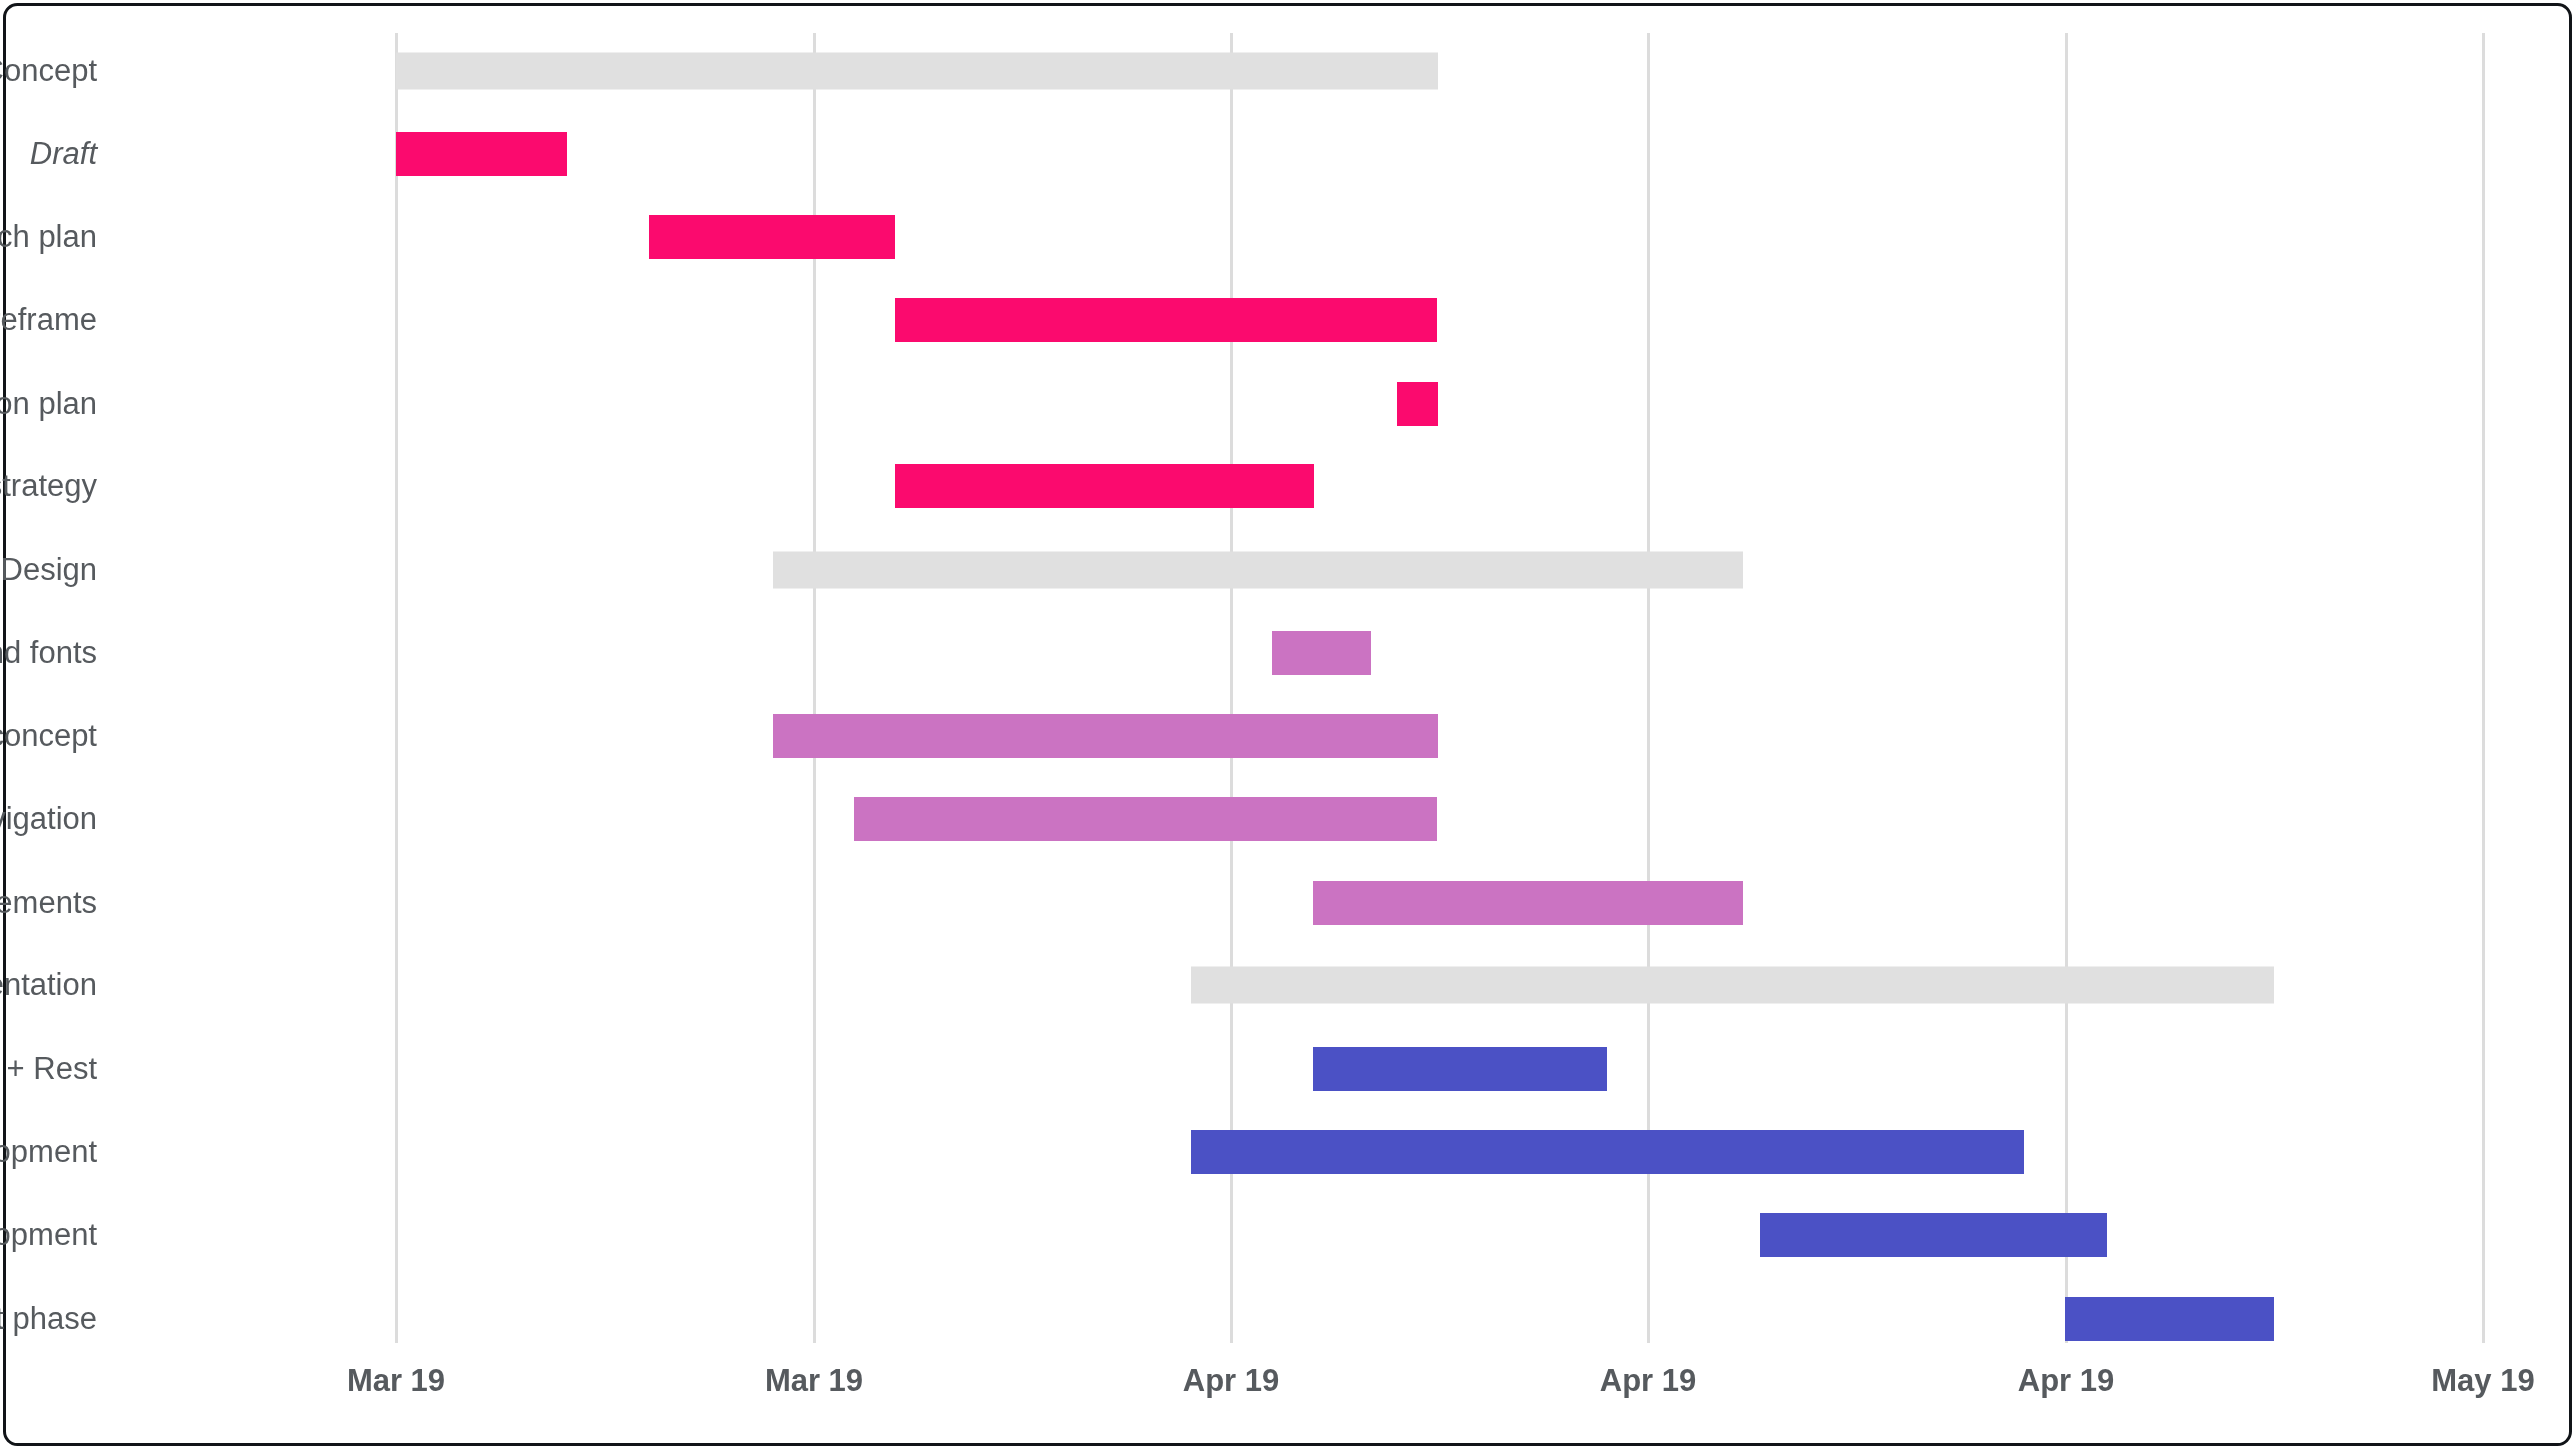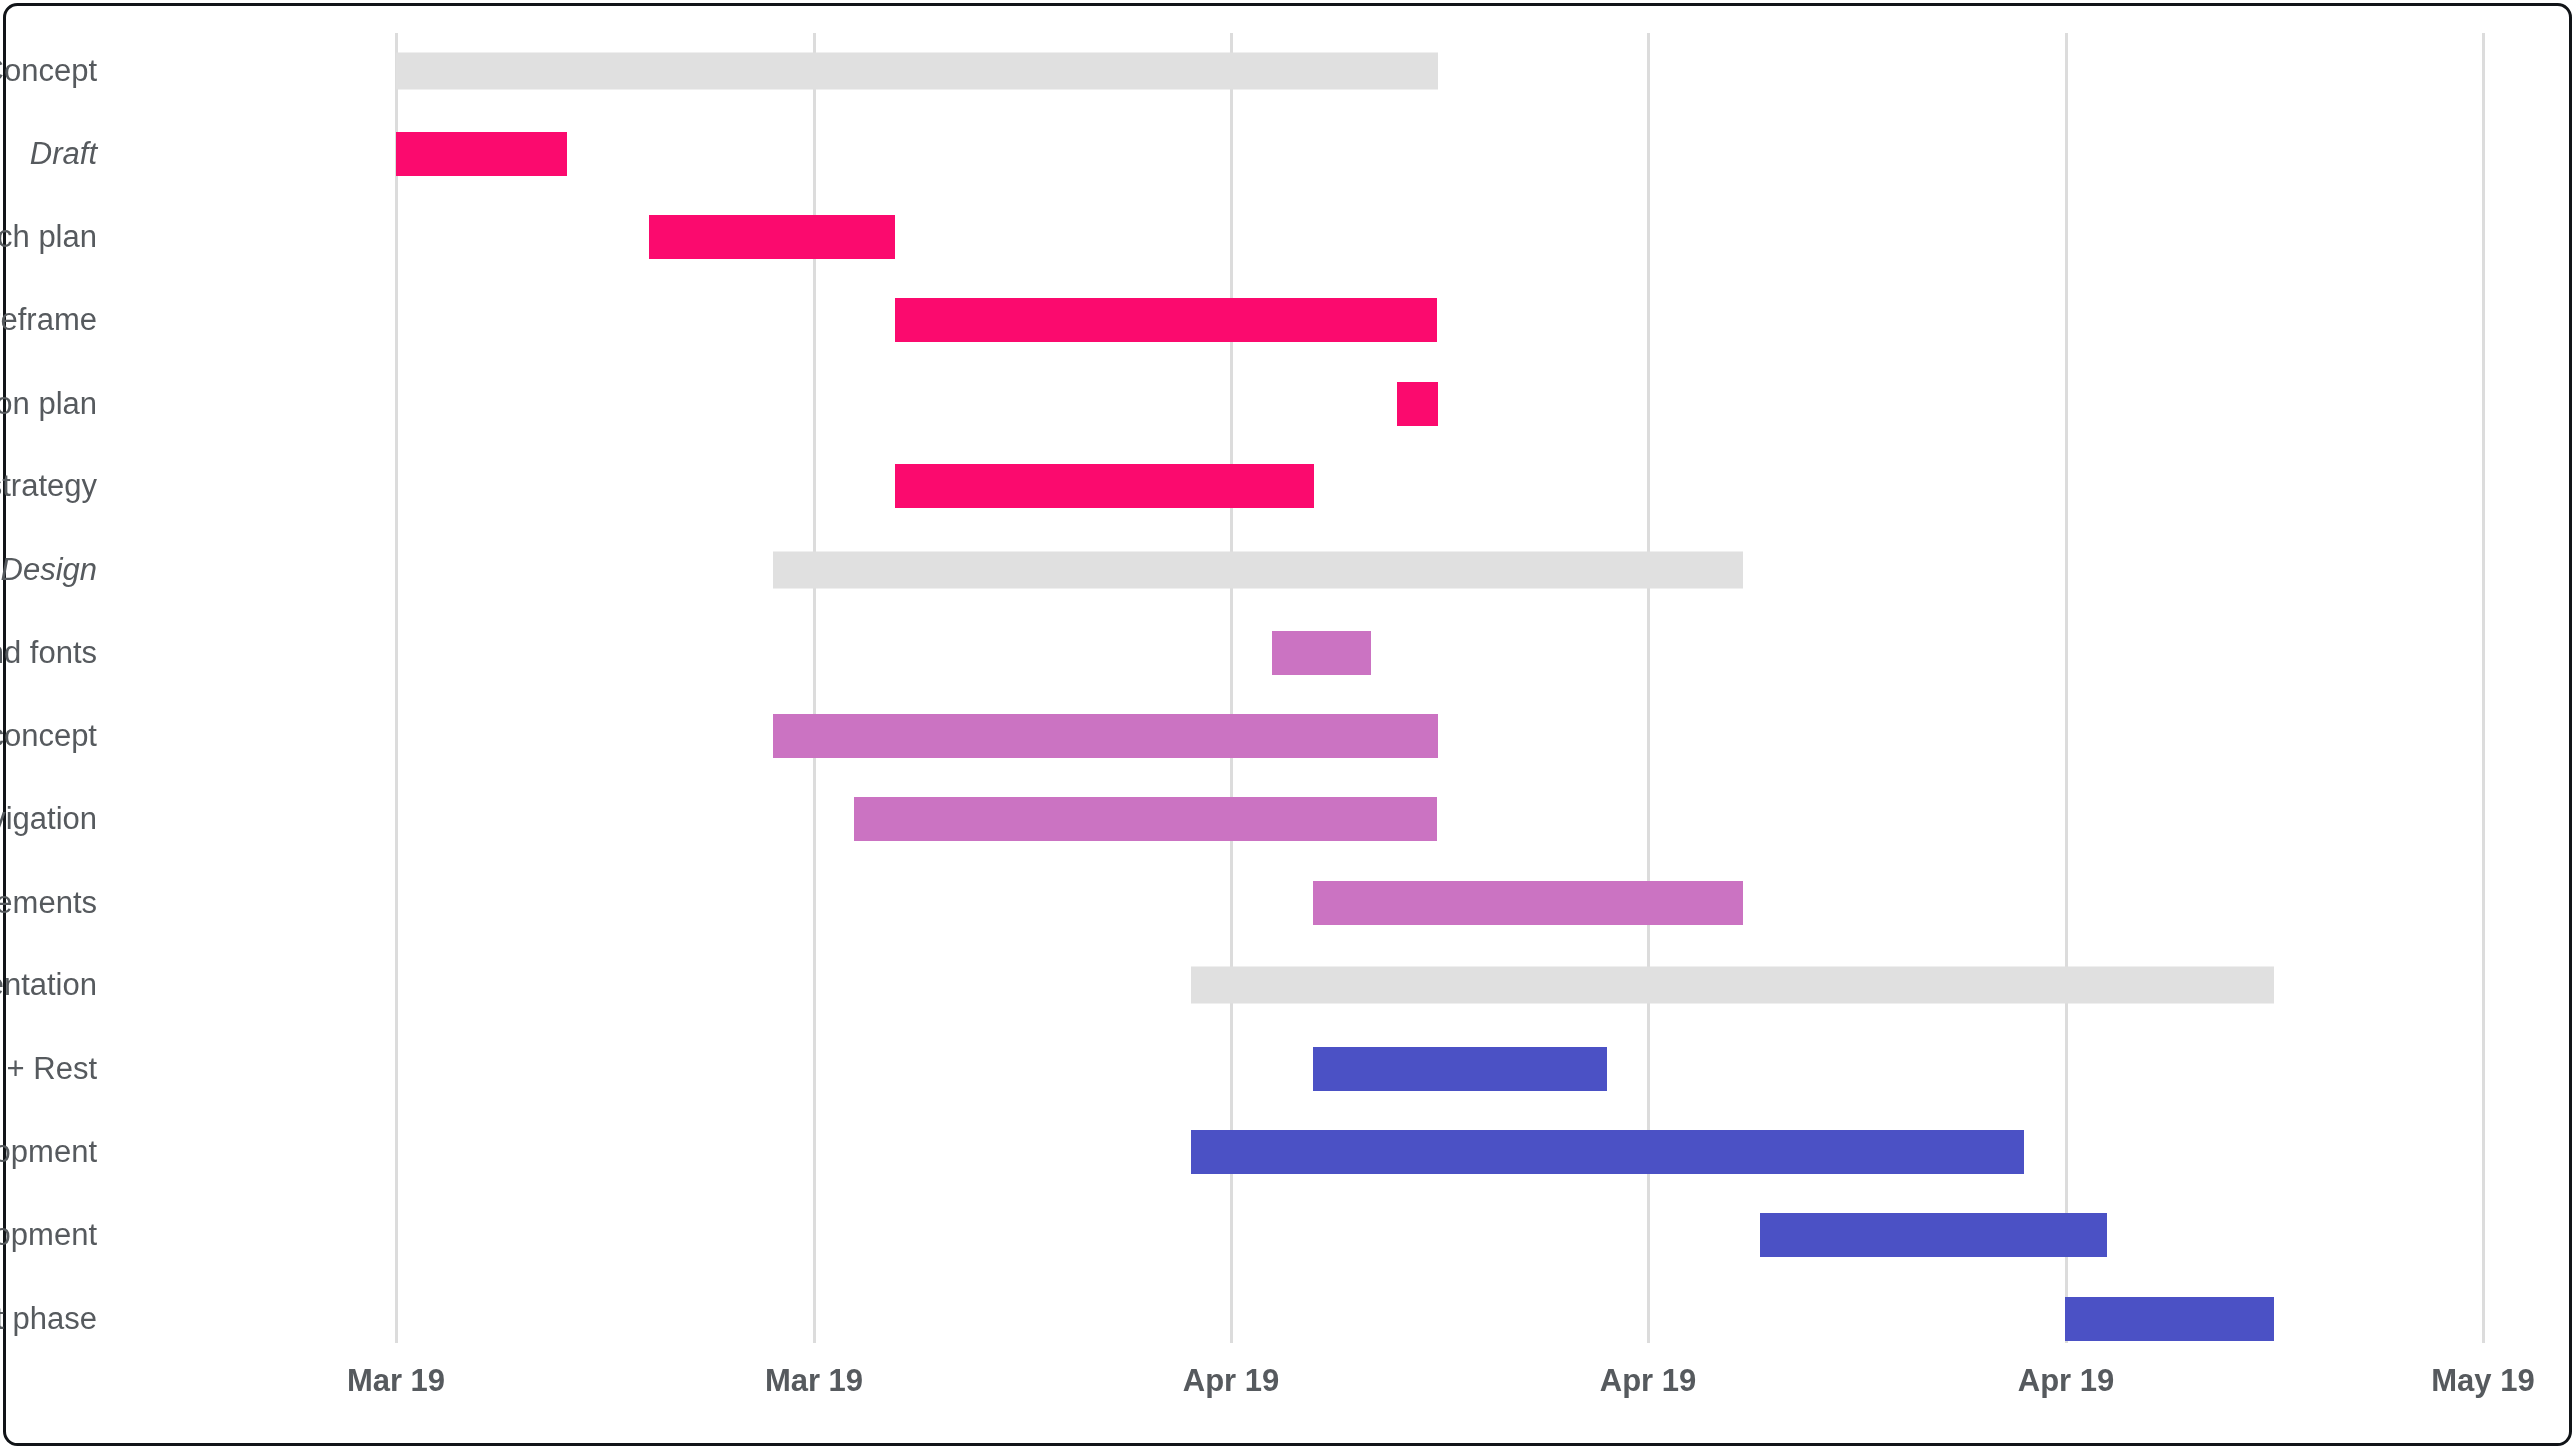--- a/index.html
+++ b/index.html
@@ -91,21 +91,21 @@
       <div class="row-label" style="top: 154px; font-style: italic;">Draft</div>
       <div class="bar" title="Draft" style="left: 396px; width: 171px; top: 154px; background: rgb(251, 10, 110);"></div>
       <div class="row-label" style="top: 237px;">Tech plan</div>
       <div class="bar" title="Tech plan" style="left: 649px; width: 246px; top: 237px; background: rgb(251, 10, 110);"></div>
       <div class="row-label" style="top: 320px;">Storyboard/Wireframe</div>
       <div class="bar" title="Storyboard/Wireframe" style="left: 895px; width: 542px; top: 320px; background: rgb(251, 10, 110);"></div>
       <div class="row-label" style="top: 404px;">Implementation plan</div>
       <div class="bar" title="Implementation plan" style="left: 1397px; width: 41px; top: 404px; background: rgb(251, 10, 110);"></div>
       <div class="row-label" style="top: 486px;">Social media strategy</div>
       <div class="bar" title="Social media strategy" style="left: 895px; width: 419px; top: 486px; background: rgb(251, 10, 110);"></div>
-      <div class="row-label" style="top: 570px; font-style: italic;">Design</div>
+      <div class="row-label" style="top: 570px;">Design</div>
       <div class="bar summary" title="Design" style="left: 773px; width: 970px; top: 570px; background: rgb(224, 224, 224);"></div>
       <div class="row-label" style="top: 653px;">Colors and fonts</div>
       <div class="bar" title="Colors and fonts" style="left: 1272px; width: 99px; top: 653px; background: rgb(203, 115, 194);"></div>
       <div class="row-label" style="top: 736px;">Image concept</div>
       <div class="bar" title="Image concept" style="left: 773px; width: 665px; top: 736px; background: rgb(203, 115, 194);"></div>
       <div class="row-label" style="top: 819px;">Navigation</div>
       <div class="bar" title="Navigation" style="left: 854px; width: 583px; top: 819px; background: rgb(203, 115, 194);"></div>
       <div class="row-label" style="top: 903px;">Graphic elements</div>
       <div class="bar" title="Graphic elements" style="left: 1313px; width: 430px; top: 903px; background: rgb(203, 115, 194);"></div>
       <div class="row-label" style="top: 985px;">Implementation</div>

